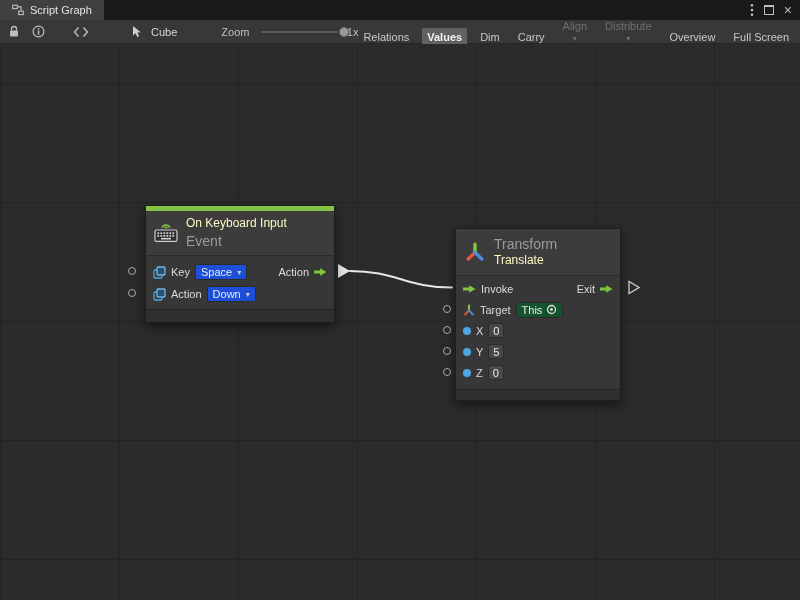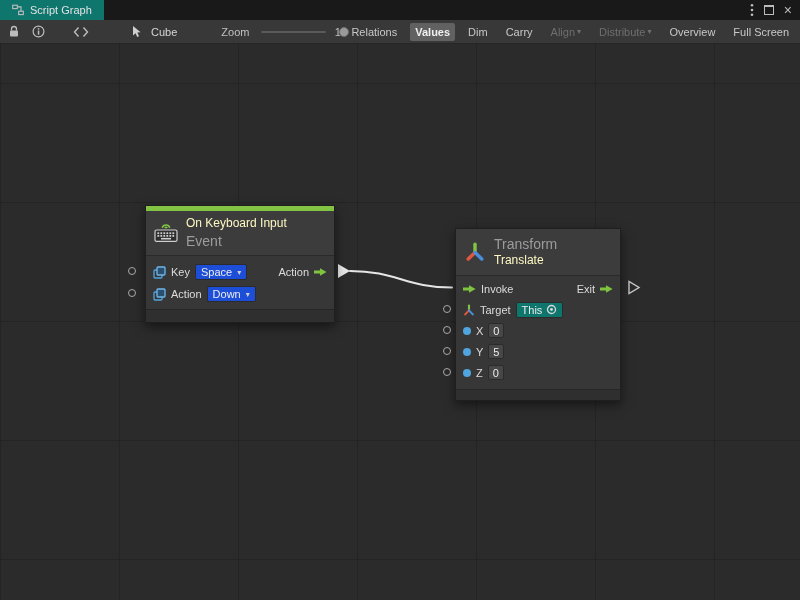--- a/index.html
+++ b/index.html
@@ -2,41 +2,41 @@
 <html><head>
 <meta charset="utf-8">
 <style>
   html,body{margin:0;padding:0;background:#111;}
   #app{position:relative;width:800px;height:600px;overflow:hidden;
        font-family:"Liberation Sans",sans-serif;-webkit-font-smoothing:antialiased;background:#2B2B2B;}
 
   
   .titlebar{position:absolute;left:0;top:0;width:800px;height:20px;background:#191919;
             display:flex;align-items:stretch;}
-  .tab{display:flex;align-items:center;gap:6px;padding:0 12px;background:#0f766e;
+  .tab{display:flex;align-items:center;gap:6px;padding:0 12px;background:#404040;
        font-size:11px;color:#E2E2E2;}
   .tb-right{margin-left:auto;display:flex;align-items:center;gap:10px;padding-right:8px;color:#BDBDBD;}
   .maxbox{width:8px;height:7px;border:1px solid #BDBDBD;border-top-width:2px;display:inline-block;}
   .closex{font-size:14px;line-height:1;color:#BDBDBD;}
 
   
   .toolbar{position:absolute;left:0;top:20px;width:800px;height:24px;background:#383838;
            border-bottom:1px solid #262626;box-sizing:border-box;display:flex;align-items:center;
            font-size:11px;color:#C8C8C8;white-space:nowrap;}
   .tb-icon{display:flex;align-items:center;}
   .objgroup{display:flex;align-items:center;gap:9px;margin-left:42px;color:#D6D6D6;}
   .zoomlabel{margin-left:44px;color:#C0C0C0;}
   .slider{position:relative;width:92px;height:2px;background:#5A5A5A;margin-left:12px;border-radius:1px;}
   .slider .thumb{position:absolute;left:78px;top:-4px;width:10px;height:10px;border-radius:50%;
                  background:#9A9A9A;border:1px solid #6E6E6E;box-sizing:border-box;}
   .zoomval{margin-left:9px;color:#C0C0C0;}
   .tb-buttons{margin-left:auto;display:flex;align-items:flex-end;gap:8px;margin-right:6px;}
   .tbtn{padding:3px 5px;border-radius:2px;display:flex;align-items:center;gap:2px;}
   .tbtn.selected{background:#616161;color:#F0F0F0;font-weight:bold;}
-  .tbtn.disabled{color:#6F6F6F;}
+  .tbtn.disabled{color:#6F6F6F;flex-direction:column;}
   .dd-caret-s{font-size:8px;}
 
   
   .canvas{position:absolute;left:0;top:44px;width:800px;height:556px;background:#2B2B2B;
     background-image:linear-gradient(to right,#242424 1px,transparent 1px),
                      linear-gradient(to bottom,#242424 1px,transparent 1px);
     background-size:119px 119px,119px 119px;background-position:0 0,0 39px;}
   .wires{position:absolute;left:0;top:0;}
 
   
@@ -55,21 +55,21 @@
   .node-translate .nbody{padding:2px 0 6px;}
   .nrow{height:22px;display:flex;align-items:center;padding:0 7px;gap:5px;font-size:11px;color:#DCDCDC;}
   .node-translate .nrow{height:21px;}
   .spacer{flex:1;}
   .dropdown{display:inline-flex;align-items:center;gap:5px;background:#1d4ed8;border:1px solid #2B2B2B;
             border-radius:2px;padding:0 5px;height:16px;font-size:11px;color:#ECECEC;box-sizing:border-box;}
   .dd-caret{font-size:8px;color:#CFCFCF;}
   .value-field{display:inline-flex;align-items:center;justify-content:center;background:#474747;
                border:1px solid #2B2B2B;border-radius:2px;min-width:9px;padding:0 4px;height:15px;
                font-size:11px;color:#ECECEC;box-sizing:border-box;}
-  .chip{display:inline-flex;align-items:center;gap:4px;background:#0f766e;border:1px solid #2B2B2B;
+  .chip{display:inline-flex;align-items:center;gap:4px;background:#14532d;border:1px solid #2B2B2B;
         border-radius:2px;padding:0 5px;height:16px;font-size:11px;color:#ECECEC;box-sizing:border-box;}
   .nfoot{height:12px;background:#2F2F2F;border-top:1px solid #262626;}
   .node-translate .nfoot{height:10px;}
   .port-dot{width:8px;height:8px;border-radius:50%;background:#4FA5E0;flex:none;}
   .port-circle{position:absolute;width:8px;height:8px;border:1px solid #A8A8A8;border-radius:50%;
                box-sizing:border-box;}
   .flow-arrow{flex:none;display:block;}
 </style>
 </head>
 <body>

